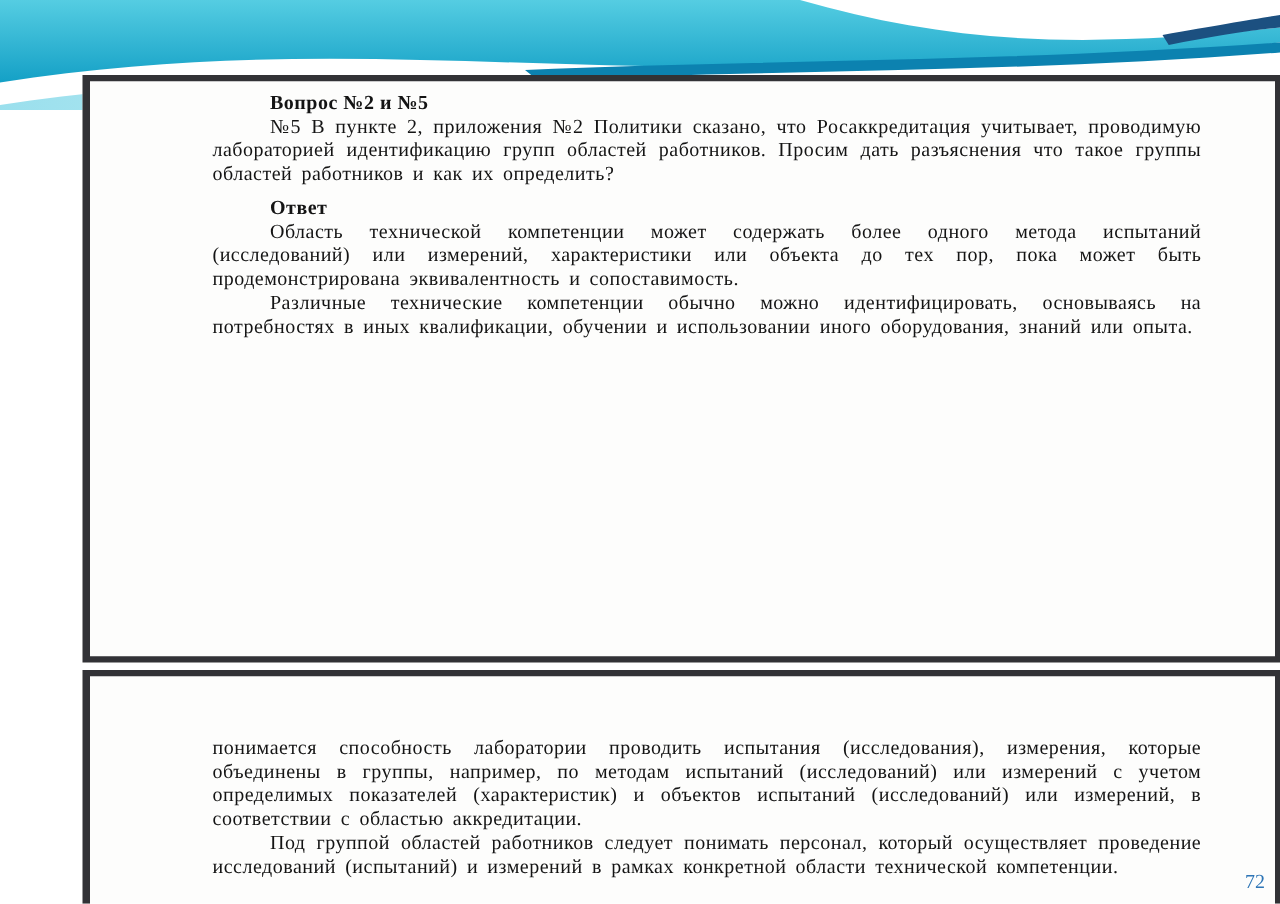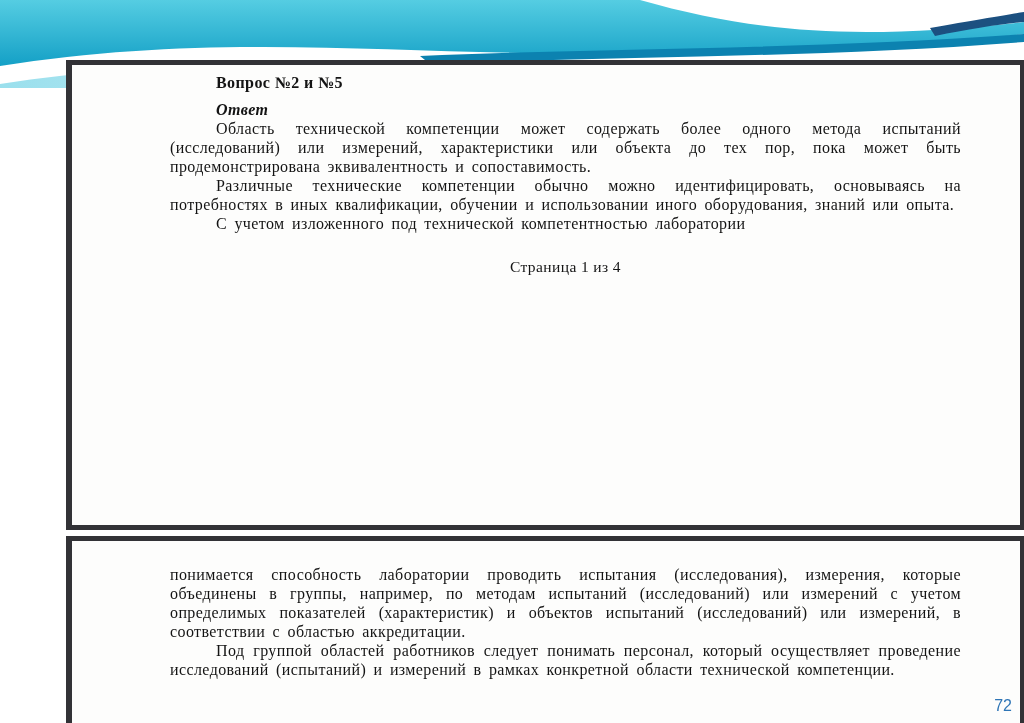--- a/index.html
+++ b/index.html
@@ -40,33 +40,32 @@
   }
   .doc-page-2 {
     top: 536px;
     height: 320px;
   }
   .doc-content {
     padding: 8px 59px 0 98px;
     color: #141414;
   }
   .doc-content-2 {
-    padding-top: 24px;
+    padding-top: 48px;
   }
   .doc-heading {
     margin: 0;
     font-size: 16px;
     line-height: 19px;
     font-weight: bold;
     text-indent: 46px;
     letter-spacing: 0.4px;
   }
   .answer-heading {
     margin-top: 8px;
-    font-style: italic;
   }
   .doc-para {
     margin: 0;
     font-size: 16px;
     line-height: 19px;
     text-align: justify;
     text-indent: 46px;
     letter-spacing: 0.4px;
     word-spacing: 3px;
   }
@@ -78,21 +77,21 @@
     text-align: center;
     font-size: 15.5px;
     line-height: 19px;
     letter-spacing: 0.4px;
   }
   .slide-number {
     position: absolute;
     right: 12px;
     bottom: 8px;
     z-index: 2;
-    font-family: Liberation Sans, sans-serif;
+    font-family: Liberation Serif, serif;
     font-size: 16px;
     color: #2e75b6;
   }
 </style>
 </head>
 <body>
 
 <div class="slide">
 
   <svg class="wave-header" viewBox="0 0 1024 88" preserveAspectRatio="none" aria-hidden="true">
@@ -108,25 +107,24 @@
     </defs>
     <path d="M0,0 L640,0 C760,34 860,40 1024,22 L1024,34 C880,52 760,48 640,52 C430,60 240,28 0,66 Z" fill="url(#g1)"></path>
     <path d="M420,56 C600,48 800,50 1024,34 L1024,42 C820,58 620,56 430,64 Z" fill="#0c82b0"></path>
     <path d="M0,84 C150,60 330,62 470,72 C330,84 150,90 0,96 Z" fill="url(#g3)" opacity="0.9"></path>
     <path d="M930,28 C975,20 1005,15 1024,12 L1024,22 C1000,24 970,29 935,36 Z" fill="#1c5080"></path>
   </svg>
 
   <div class="doc-page doc-page-1">
     <div class="doc-content">
       <h3 class="doc-heading">Вопрос №2 и №5</h3>
+      <p class="doc-para">№5 В пункте 2, приложения №2 Политики сказано, что Росаккредитация учитывает, проводимую лабораторией идентификацию групп областей работников. Просим дать разъяснения что такое группы областей работников и как их определить?</p>
       <h3 class="doc-heading answer-heading">Ответ</h3>
       <p class="doc-para">Область технической компетенции может содержать более одного метода испытаний (исследований) или измерений, характеристики или объекта до тех пор, пока может быть продемонстрирована эквивалентность и сопоставимость.</p>
       <p class="doc-para">Различные технические компетенции обычно можно идентифицировать, основываясь на потребностях в иных квалификации, обучении и использовании иного оборудования, знаний или опыта.</p>
-      <p class="doc-para">С учетом изложенного под технической компетентностью лаборатории</p>
-      <div class="page-footer">Страница 1 из 4</div>
     </div>
   </div>
 
   <div class="doc-page doc-page-2">
     <div class="doc-content doc-content-2">
       <p class="doc-para no-indent">понимается способность лаборатории проводить испытания (исследования), измерения, которые объединены в группы, например, по методам испытаний (исследований) или измерений с учетом определимых показателей (характеристик) и объектов испытаний (исследований) или измерений, в соответствии с областью аккредитации.</p>
       <p class="doc-para">Под группой областей работников следует понимать персонал, который осуществляет проведение исследований (испытаний) и измерений в рамках конкретной области технической компетенции.</p>
 
     </div>
   </div>

